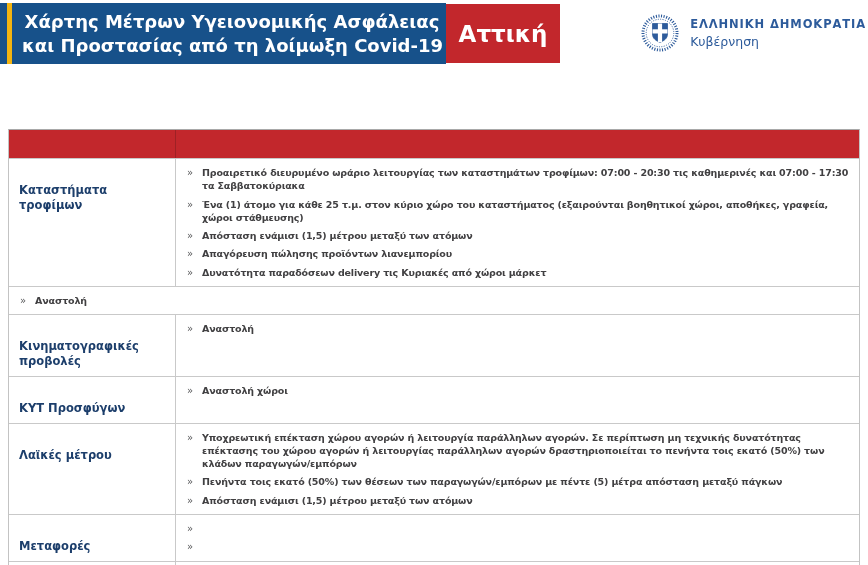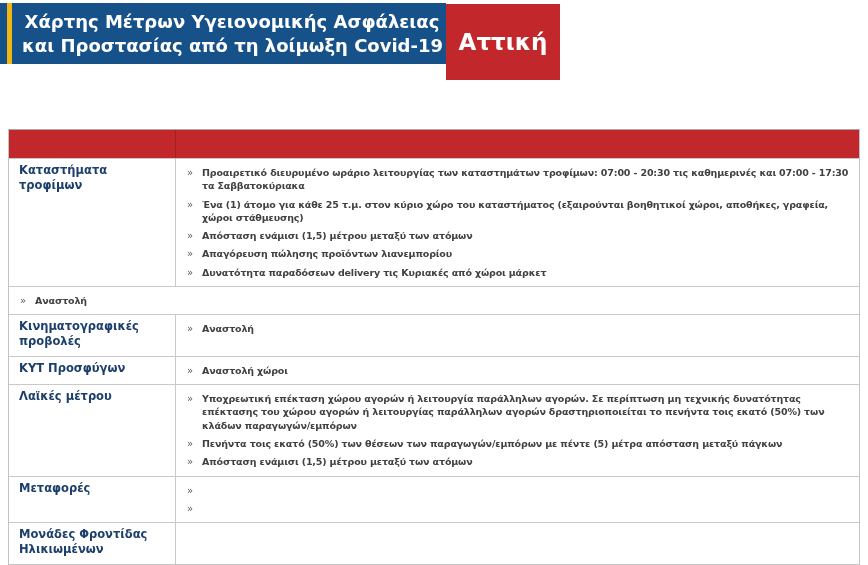--- a/index.html
+++ b/index.html
@@ -27,21 +27,21 @@
   .title-text {
     position: absolute; left: 22px; right: 4px; top: 0; bottom: 0;
     display: flex; flex-direction: column; justify-content: center;
     text-align: center;
     color: #ffffff; font-weight: bold; font-size: 18px; line-height: 1.32;
     white-space: nowrap;
   }
 
   .region-box {
     position: absolute; left: 446px; top: 4px;
-    width: 114px; height: 76px;
+    width: 114px; height: 59px;
     background: #c2272c;
     display: flex; align-items: center; justify-content: center;
     color: #ffffff; font-weight: bold; font-size: 23px;
   }
 
   .gov-block {
     position: absolute; right: 2px; top: 13px;
     display: flex; align-items: center; gap: 10px;
   }
   .gov-emblem { width: 40px; height: 40px; flex: 0 0 auto; }
@@ -61,21 +61,21 @@
   .thead .th-cat {
     width: 167px; border-right: 1px solid #9e2125;
   }
   .thead .th-measures { flex: 1; }
 
   .row { display: flex; border-top: 1px solid #c9c9c9; }
   .row:first-of-type { border-top: none; }
 
   .cat-cell {
     width: 167px; flex: 0 0 auto;
-    padding: 4px 8px 7px 10px;
+    padding: 24px 8px 7px 10px;
     border-right: 1px solid #c9c9c9;
     color: #1c3e6b; font-weight: bold;
     font-size: 11.5px; line-height: 1.28;
   }
   .measures-cell {
     flex: 1;
     padding: 7px 8px 7px 11px;
   }
   .measure { display: flex; margin-bottom: 5px; }
   .measure:last-child { margin-bottom: 0; }
@@ -99,20 +99,33 @@
     <div class="title-text">
       <span>Χάρτης Μέτρων Υγειονομικής Ασφάλειας</span>
       <span>και Προστασίας από τη λοίμωξη Covid-19</span>
     </div>
   </div>
 
   <div class="region-box">
     <span>Αττική</span>
   </div>
 
+  <div class="gov-block">
+    <svg class="gov-emblem" viewBox="0 0 40 40" xmlns="http://www.w3.org/2000/svg">
+      <circle cx="20" cy="20" r="17" fill="none" stroke="#2d5b9b" stroke-width="3" stroke-dasharray="1.1 1.5"></circle>
+      <circle cx="20" cy="20" r="13.8" fill="none" stroke="#2d5b9b" stroke-width="1" stroke-dasharray="1 1.4"></circle>
+      <path d="M12.5 10.5 h15 v10.5 c0 4.6 -3.6 6.8 -7.5 8.3 c-3.9 -1.5 -7.5 -3.7 -7.5 -8.3 z" fill="#2d5b9b" stroke="#2d5b9b" stroke-width="0.8"></path>
+      <rect x="17.9" y="10.5" width="4.2" height="18.5" fill="#ffffff"></rect>
+      <rect x="12.5" y="16.3" width="15" height="4.2" fill="#ffffff"></rect>
+    </svg>
+    <div>
+      <div class="gov-name">ΕΛΛΗΝΙΚΗ ΔΗΜΟΚΡΑΤΙΑ</div>
+      <div class="gov-sub">Κυβέρνηση</div>
+    </div>
+  </div>
 
 </div>
 
 <div class="measures-table">
 
   <div class="thead">
     <div class="th-cat"></div>
     <div class="th-measures"></div>
   </div>
 

